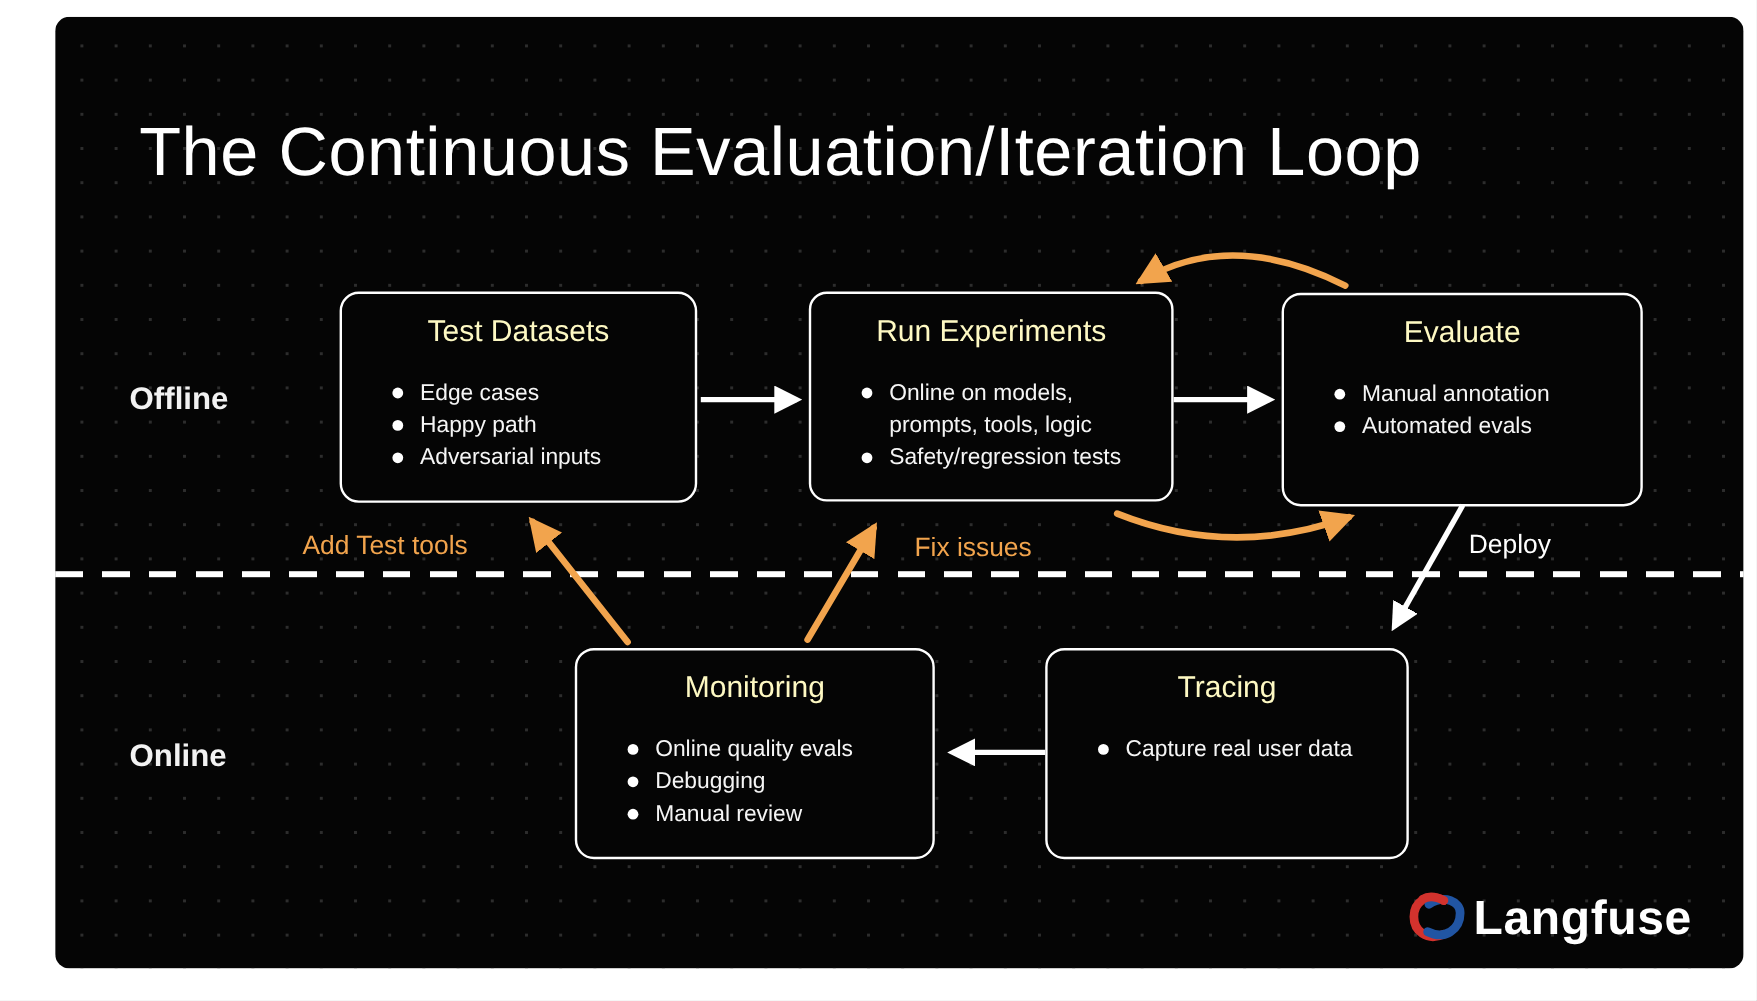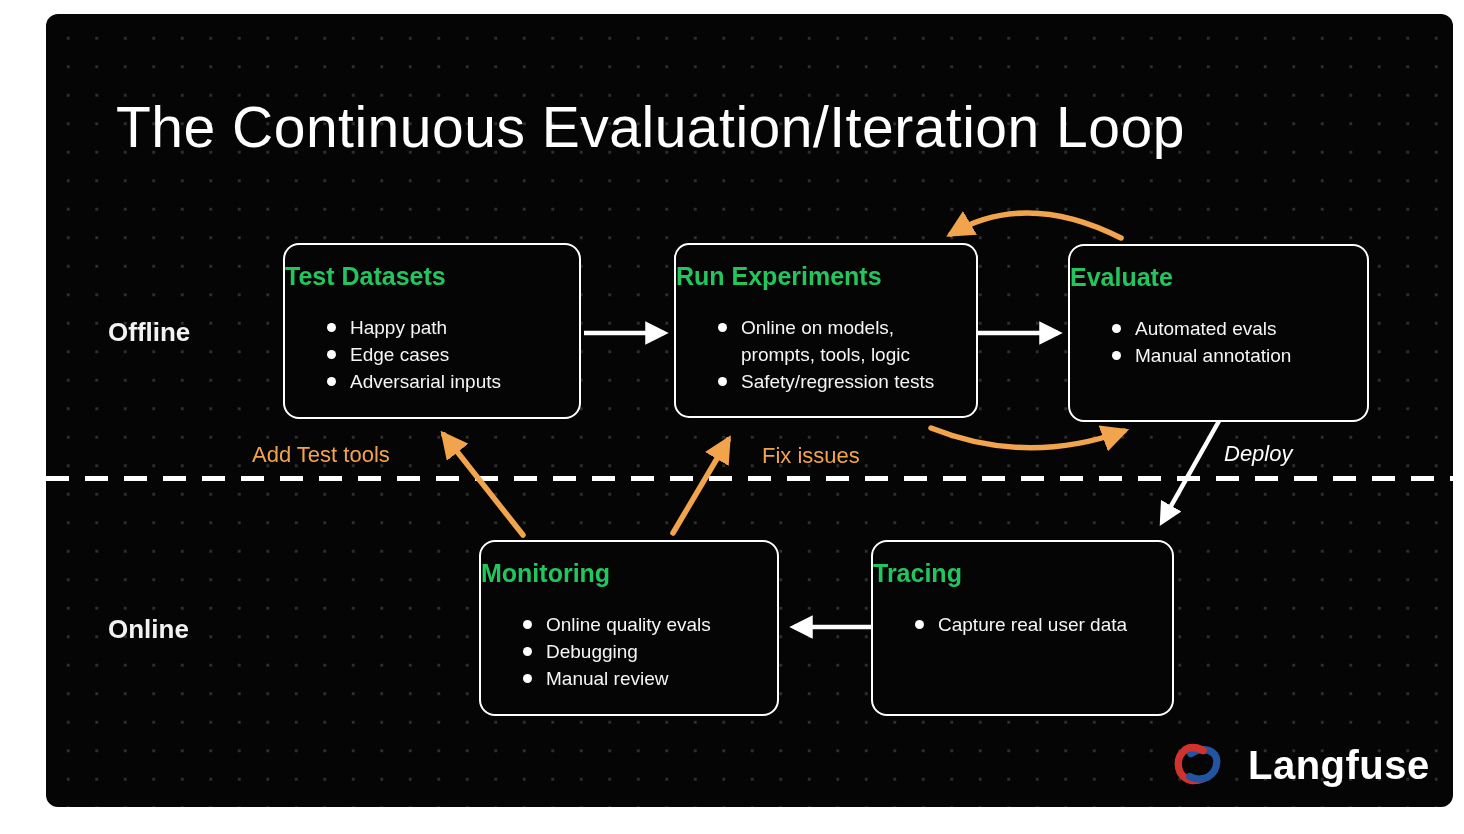--- a/index.html
+++ b/index.html
@@ -47,23 +47,24 @@
       transparent 23px, transparent 39px);
   }
   .node {
     position: absolute;
     background: #050505;
     border: 2.5px solid #ffffff;
     border-radius: 16px;
   }
   .node-title {
     margin-top: 17px;
+    text-align: center;
     font-size: 25px;
-    font-weight: 700;
-    color: #22c55e;
+    font-weight: 400;
+    color: #fef9c3;
   }
   .node ul {
     list-style: none;
     margin-top: 23px;
     padding-left: 40px;
     padding-right: 12px;
   }
   .node li {
     position: relative;
     padding-left: 25px;
@@ -84,36 +85,36 @@
   .node-evaluate       { left: 1022px; top: 230px; width: 301px; height: 178px; }
   .node-monitoring     { left: 433px; top: 526px; width: 300px; height: 176px; }
   .node-tracing        { left: 825px; top: 526px; width: 303px; height: 176px; }
   .edge-label {
     position: absolute;
     font-size: 22px;
     font-weight: 400;
     white-space: nowrap;
   }
   .edge-orange { color: #F2A44D; }
-  .edge-white  { color: #ffffff; font-style: italic; }
+  .edge-white  { color: #ffffff; }
   .label-add-test-cases { left: 206px; top: 428px; }
   .label-fix-issues     { left: 716px; top: 429px; }
   .label-deploy         { left: 1178px; top: 427px; }
   .arrows {
     position: absolute;
     left: 0; top: 0;
     width: 1407px; height: 793px;
     pointer-events: none;
   }
   .brand {
     position: absolute;
     left: 1126px; top: 726px;
     display: flex;
     align-items: center;
-    gap: 26px;
+    gap: 6px;
     text-align: right;
   }
   .brand-name {
     font-size: 40px;
     font-weight: 600;
     letter-spacing: 0.5px;
     color: #ffffff;
   }
 </style>
 </head>
@@ -124,39 +125,39 @@
   <div class="title">The Continuous Evaluation/Iteration Loop</div>
 
   <div class="lane-label lane-offline">Offline</div>
   <div class="lane-label lane-online">Online</div>
 
   <div class="divider"></div>
 
   <div class="node node-test-datasets">
     <div class="node-title">Test Datasets</div>
     <ul>
+      <li>Edge cases</li>
       <li>Happy path</li>
-      <li>Edge cases</li>
       <li>Adversarial inputs</li>
     </ul>
   </div>
 
   <div class="node node-run-experiments">
     <div class="node-title">Run Experiments</div>
     <ul>
       <li>Online on models, prompts, tools, logic</li>
       <li>Safety/regression tests</li>
     </ul>
   </div>
 
   <div class="node node-evaluate">
     <div class="node-title">Evaluate</div>
     <ul>
+      <li>Manual annotation</li>
       <li>Automated evals</li>
-      <li>Manual annotation</li>
     </ul>
   </div>
 
   <div class="node node-monitoring">
     <div class="node-title">Monitoring</div>
     <ul>
       <li>Online quality evals</li>
       <li>Debugging</li>
       <li>Manual review</li>
     </ul>

